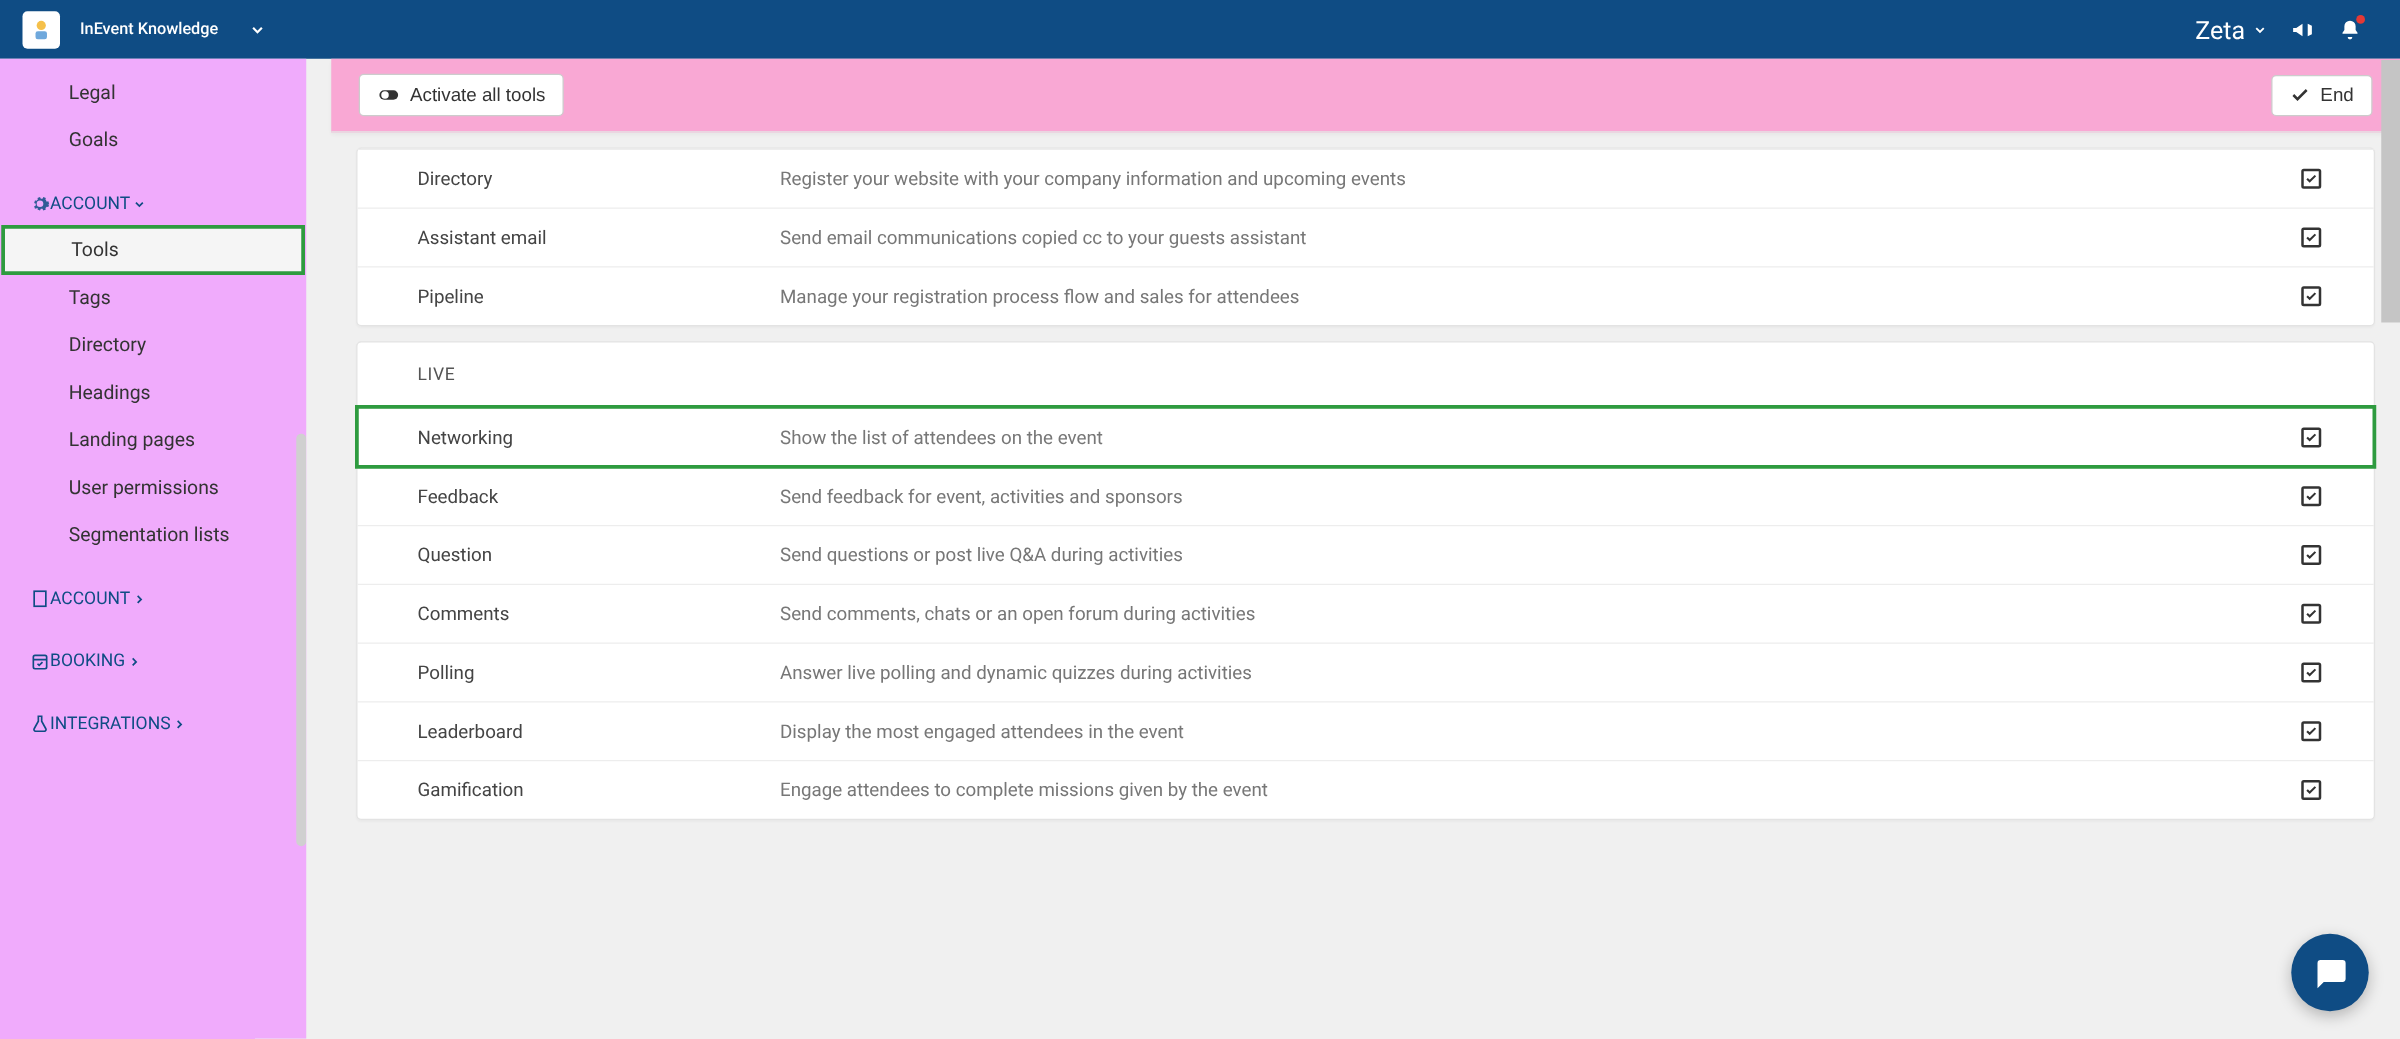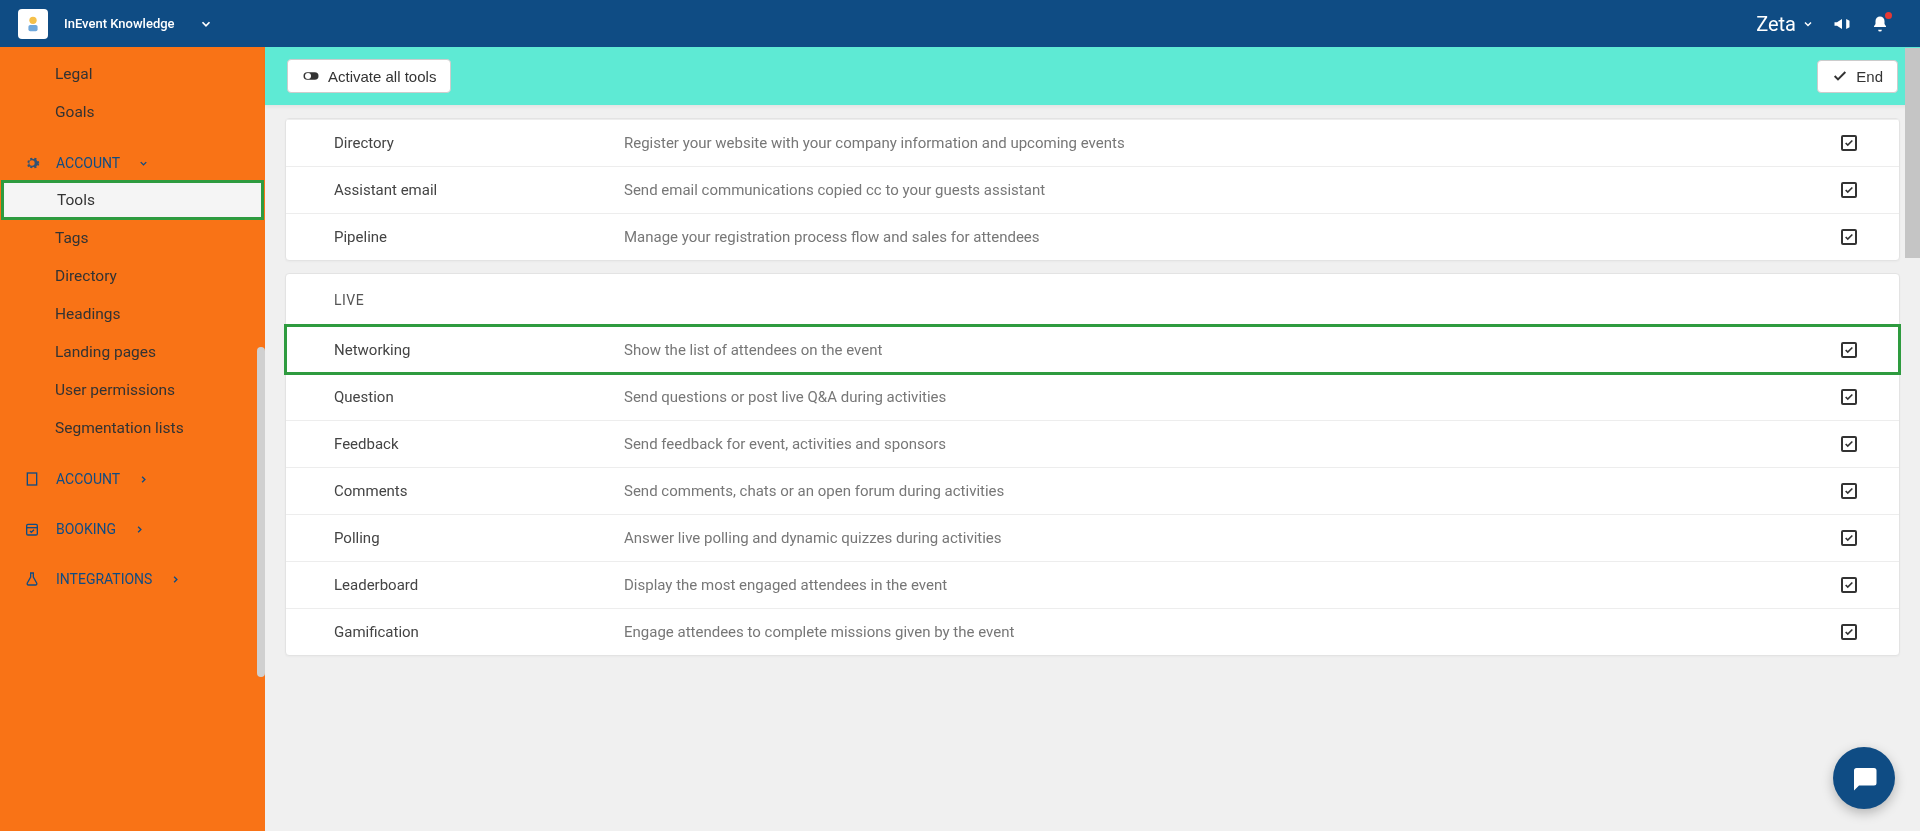--- a/index.html
+++ b/index.html
@@ -10,31 +10,31 @@
   .topbar-logo { width: 30px; height: 30px; background: #fff; border-radius: 4px; margin-left: 18px; display:flex; align-items:center; justify-content:center; font-size:18px;}
   .topbar-title { margin-left: 16px; font-size: 13px; font-weight: 500; }
   .topbar-chevron { margin-left: 24px; }
   .topbar-right { margin-left: auto; display: flex; align-items: center; gap: 18px; padding-right: 30px; }
   .topbar-user { font-size: 20px; display:flex; align-items:center; gap:6px;}
   .topbar-icon { width: 20px; height:20px; display:flex; align-items:center; justify-content:center;}
   .topbar-bell { position: relative; }
   .topbar-bell::after { content:""; position:absolute; top:-2px; right:-2px; width:7px; height:7px; border-radius:50%; background:#e53935;}
 
   
-  .sidebar { position: absolute; top: 47px; left: 0; width: 265px; bottom: 0; background: #f97316; overflow-y: auto; padding-top: 8px; }
+  .sidebar { position: absolute; top: 47px; left: 0; width: 245px; bottom: 0; background: #f0abfc; overflow-y: auto; padding-top: 8px; }
   .sidebar-scrollbar { position:absolute; right:0; top:300px; width:8px; height:330px; background:#d0d0d0; border-radius:4px;}
   .nav-item { padding: 10px 16px 10px 55px; font-size: 15.5px; color: #333; cursor: pointer; }
   .nav-item.highlighted { background: #f5f5f5; outline: 3px solid #2e9b3f; outline-offset: -2px; margin: 0 2px; }
-  .nav-section { padding: 14px 16px 10px 24px; font-size: 14px; color: #0f4c84; display:flex; align-items:center; gap:16px; cursor:pointer; margin-top:10px;}
+  .nav-section { padding: 14px 16px 10px 24px; font-size: 14px; color: #0f4c84; display:flex; align-items:center; gap:0; cursor:pointer; margin-top:10px;}
   .nav-section .chev { margin-left:2px; font-size:11px;}
   .nav-section-icon { width:16px; display:inline-flex;}
 
   
   .content { position: absolute; top: 47px; left: 265px; right: 0; bottom: 0; display:flex; flex-direction:column; }
-  .toolbar { background:#5eead4; padding: 12px 22px; display:flex; align-items:center; border-bottom:1px solid #e5e5e5; box-shadow: 0 2px 3px rgba(0,0,0,0.04); gap: 36px;}
+  .toolbar { background:#f9a8d4; padding: 12px 22px; display:flex; align-items:center; border-bottom:1px solid #e5e5e5; box-shadow: 0 2px 3px rgba(0,0,0,0.04); gap: 36px;}
   .btn { border:1px solid #ccc; background:#fff; border-radius:4px; padding:7px 14px; font-size:15px; color:#333; display:inline-flex; align-items:center; gap:8px; cursor:pointer;}
   .toolbar-spacer { flex:1; }
 
   .scroll-area { flex:1; overflow:auto; padding: 0 20px 40px 20px; position:relative;}
 
   .panel { background:#fff; border:1px solid #e3e3e3; border-radius:4px; margin-top: 12px; box-shadow: 0 1px 2px rgba(0,0,0,0.03);}
   .panel-header { padding: 18px 48px; font-size: 14px; color:#555; letter-spacing:0.5px;}
   .panel-body {}
   .row { display:flex; align-items:center; padding: 14px 30px 14px 48px; border-top:1px solid #ededed; font-size:15px;}
   .panel-first .row:first-child { border-top:1px solid #ededed; }
@@ -218,31 +218,31 @@
             <div class="row highlighted">
               <div class="row-name">Networking</div>
               <div class="row-desc">Show the list of attendees on the event</div>
               <div class="row-check"><span class="checkbox-icon">
                   <svg width="10" height="10" viewBox="0 0 24 24" fill="none" stroke="#333" stroke-width="4">
                     <polyline points="4 12 9 17 20 6"></polyline>
                   </svg>
                 </span></div>
             </div>
             <div class="row">
+              <div class="row-name">Feedback</div>
+              <div class="row-desc">Send feedback for event, activities and sponsors</div>
+              <div class="row-check"><span class="checkbox-icon">
+                  <svg width="10" height="10" viewBox="0 0 24 24" fill="none" stroke="#333" stroke-width="4">
+                    <polyline points="4 12 9 17 20 6"></polyline>
+                  </svg>
+                </span></div>
+            </div>
+            <div class="row">
               <div class="row-name">Question</div>
               <div class="row-desc">Send questions or post live Q&amp;A during activities</div>
-              <div class="row-check"><span class="checkbox-icon">
-                  <svg width="10" height="10" viewBox="0 0 24 24" fill="none" stroke="#333" stroke-width="4">
-                    <polyline points="4 12 9 17 20 6"></polyline>
-                  </svg>
-                </span></div>
-            </div>
-            <div class="row">
-              <div class="row-name">Feedback</div>
-              <div class="row-desc">Send feedback for event, activities and sponsors</div>
               <div class="row-check"><span class="checkbox-icon">
                   <svg width="10" height="10" viewBox="0 0 24 24" fill="none" stroke="#333" stroke-width="4">
                     <polyline points="4 12 9 17 20 6"></polyline>
                   </svg>
                 </span></div>
             </div>
             <div class="row">
               <div class="row-name">Comments</div>
               <div class="row-desc">Send comments, chats or an open forum during activities</div>
               <div class="row-check"><span class="checkbox-icon">

